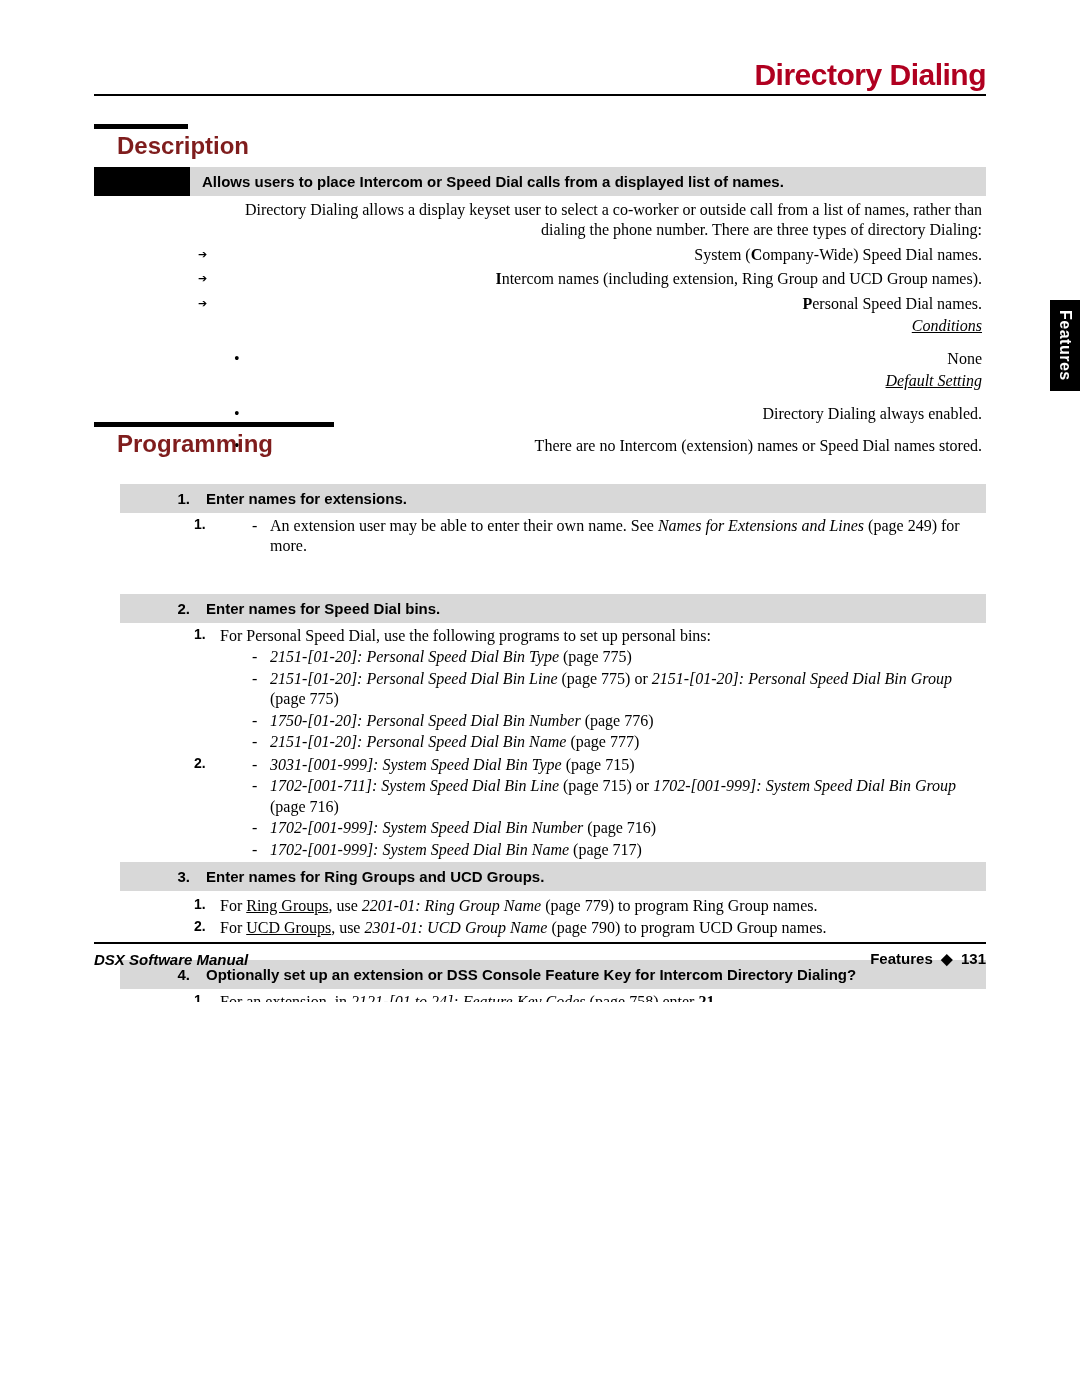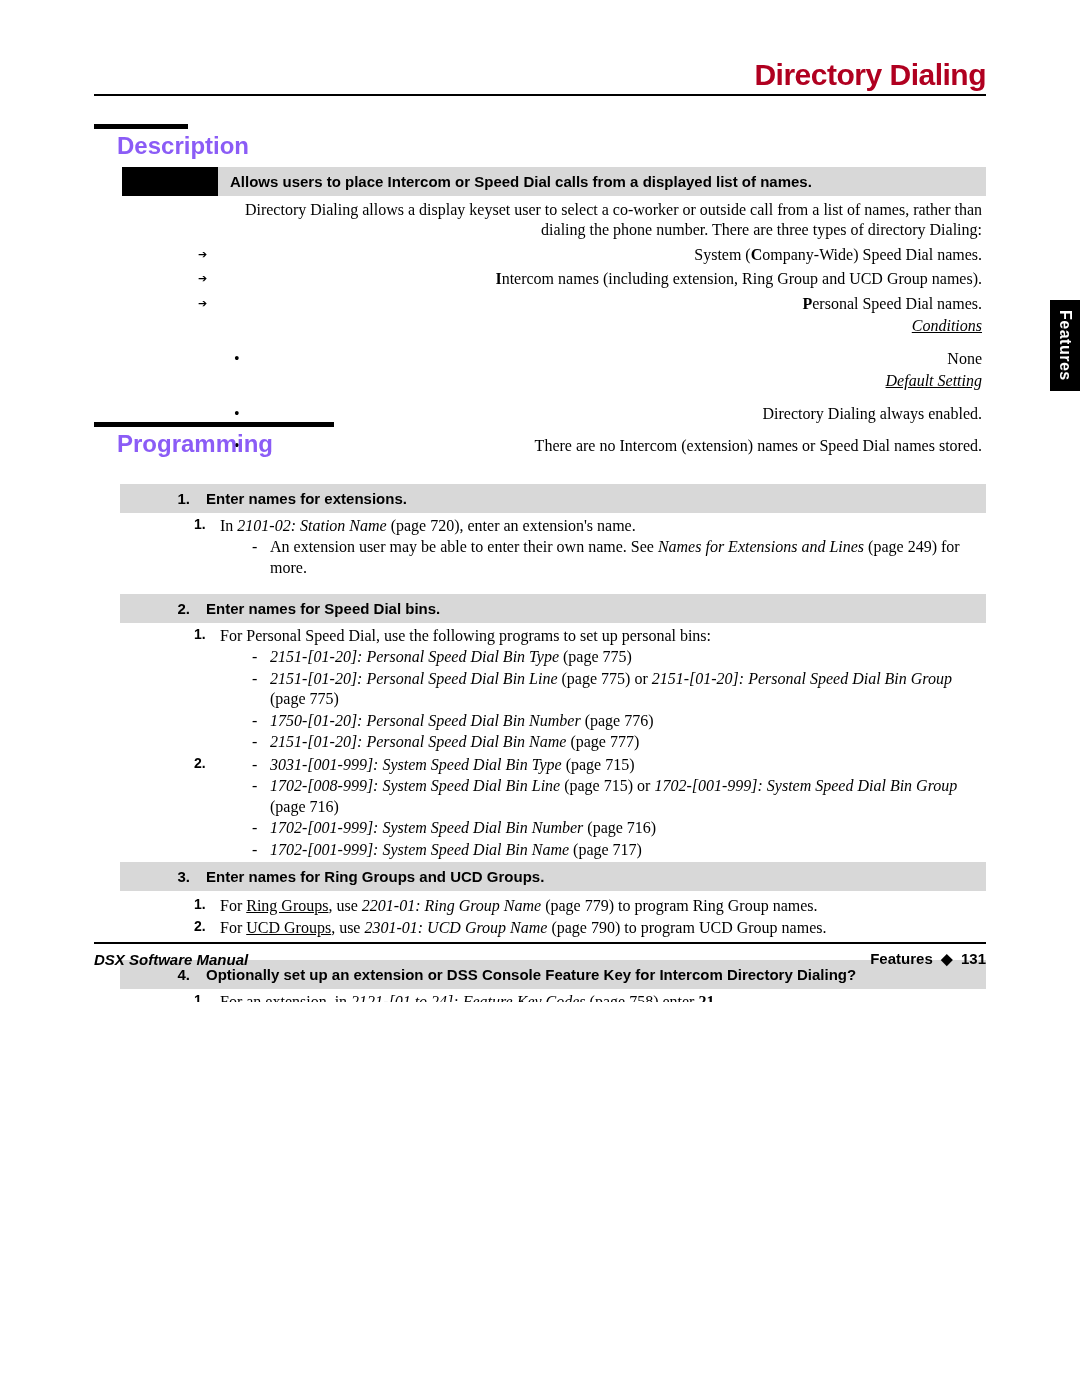--- a/index.html
+++ b/index.html
@@ -54,32 +54,31 @@
   .desc-rule {
     top: 124px;
     width: 94px;
   }
   .section-heading {
     position: absolute;
     left: 117px;
     font-family: Arial, Helvetica, sans-serif;
     font-weight: 700;
     font-size: 24px;
-    color: #8b5cf6;
+    color: #7f1d1d;
   }
   .desc-heading { top: 132px; }
   .prog-rule { top: 422px; width: 240px; }
   .prog-heading { top: 430px; }
 
   .block-with-black {
     position: absolute;
     left: 94px;
     right: 94px;
     display: flex;
-    margin-left: 28px;
   }
   .black-left {
     width: 96px;
     background: #000;
     flex: 0 0 96px;
   }
   .gray-summary {
     flex: 1;
     background: #d8d8d8;
     font-family: Arial, Helvetica, sans-serif;
@@ -266,21 +265,20 @@
   <div class="section-rule prog-rule"></div>
   <div class="section-heading prog-heading">Programming</div>
 
   <div class="prog-step-row step1">
     <div class="step-num">1.</div>
     <div class="step-title">Enter names for extensions.</div>
   </div>
   <div class="step-body step1-body">
     <div class="num-item">
       <span class="n">1.</span>
-      <span><span>In </span><span class="it">2101-02: Station Name</span><span> (page 720), enter an extension's name.</span></span>
       <div class="dash-item">
         <span>An extension user may be able to enter their own name. See </span><span class="it">Names for Extensions and Lines</span><span> (page 249) for more.</span>
       </div>
     </div>
   </div>
 
   <div class="prog-step-row step2">
     <div class="step-num">2.</div>
     <div class="step-title">Enter names for Speed Dial bins.</div>
   </div>
@@ -289,21 +287,21 @@
       <span class="n">1.</span>
       <span>For Personal Speed Dial, use the following programs to set up personal bins:</span>
       <div class="dash-item"><span class="it">2151-[01-20]: Personal Speed Dial Bin Type</span><span> (page 775)</span></div>
       <div class="dash-item"><span class="it">2151-[01-20]: Personal Speed Dial Bin Line</span><span> (page 775) or </span><span class="it">2151-[01-20]: Personal Speed Dial Bin Group</span><span> (page 775)</span></div>
       <div class="dash-item"><span class="it">1750-[01-20]: Personal Speed Dial Bin Number</span><span> (page 776)</span></div>
       <div class="dash-item"><span class="it">2151-[01-20]: Personal Speed Dial Bin Name</span><span> (page 777)</span></div>
     </div>
     <div class="num-item">
       <span class="n">2.</span>
       <div class="dash-item"><span class="it">3031-[001-999]: System Speed Dial Bin Type</span><span> (page 715)</span></div>
-      <div class="dash-item"><span class="it">1702-[008-999]: System Speed Dial Bin Line</span><span> (page 715) or </span><span class="it">1702-[001-999]: System Speed Dial Bin Group</span><span> (page 716)</span></div>
+      <div class="dash-item"><span class="it">1702-[001-711]: System Speed Dial Bin Line</span><span> (page 715) or </span><span class="it">1702-[001-999]: System Speed Dial Bin Group</span><span> (page 716)</span></div>
       <div class="dash-item"><span class="it">1702-[001-999]: System Speed Dial Bin Number</span><span> (page 716)</span></div>
       <div class="dash-item"><span class="it">1702-[001-999]: System Speed Dial Bin Name</span><span> (page 717)</span></div>
     </div>
   </div>
 
   <div class="prog-step-row step3">
     <div class="step-num">3.</div>
     <div class="step-title">Enter names for Ring Groups and UCD Groups.</div>
   </div>
   <div class="step-body step3-body">

